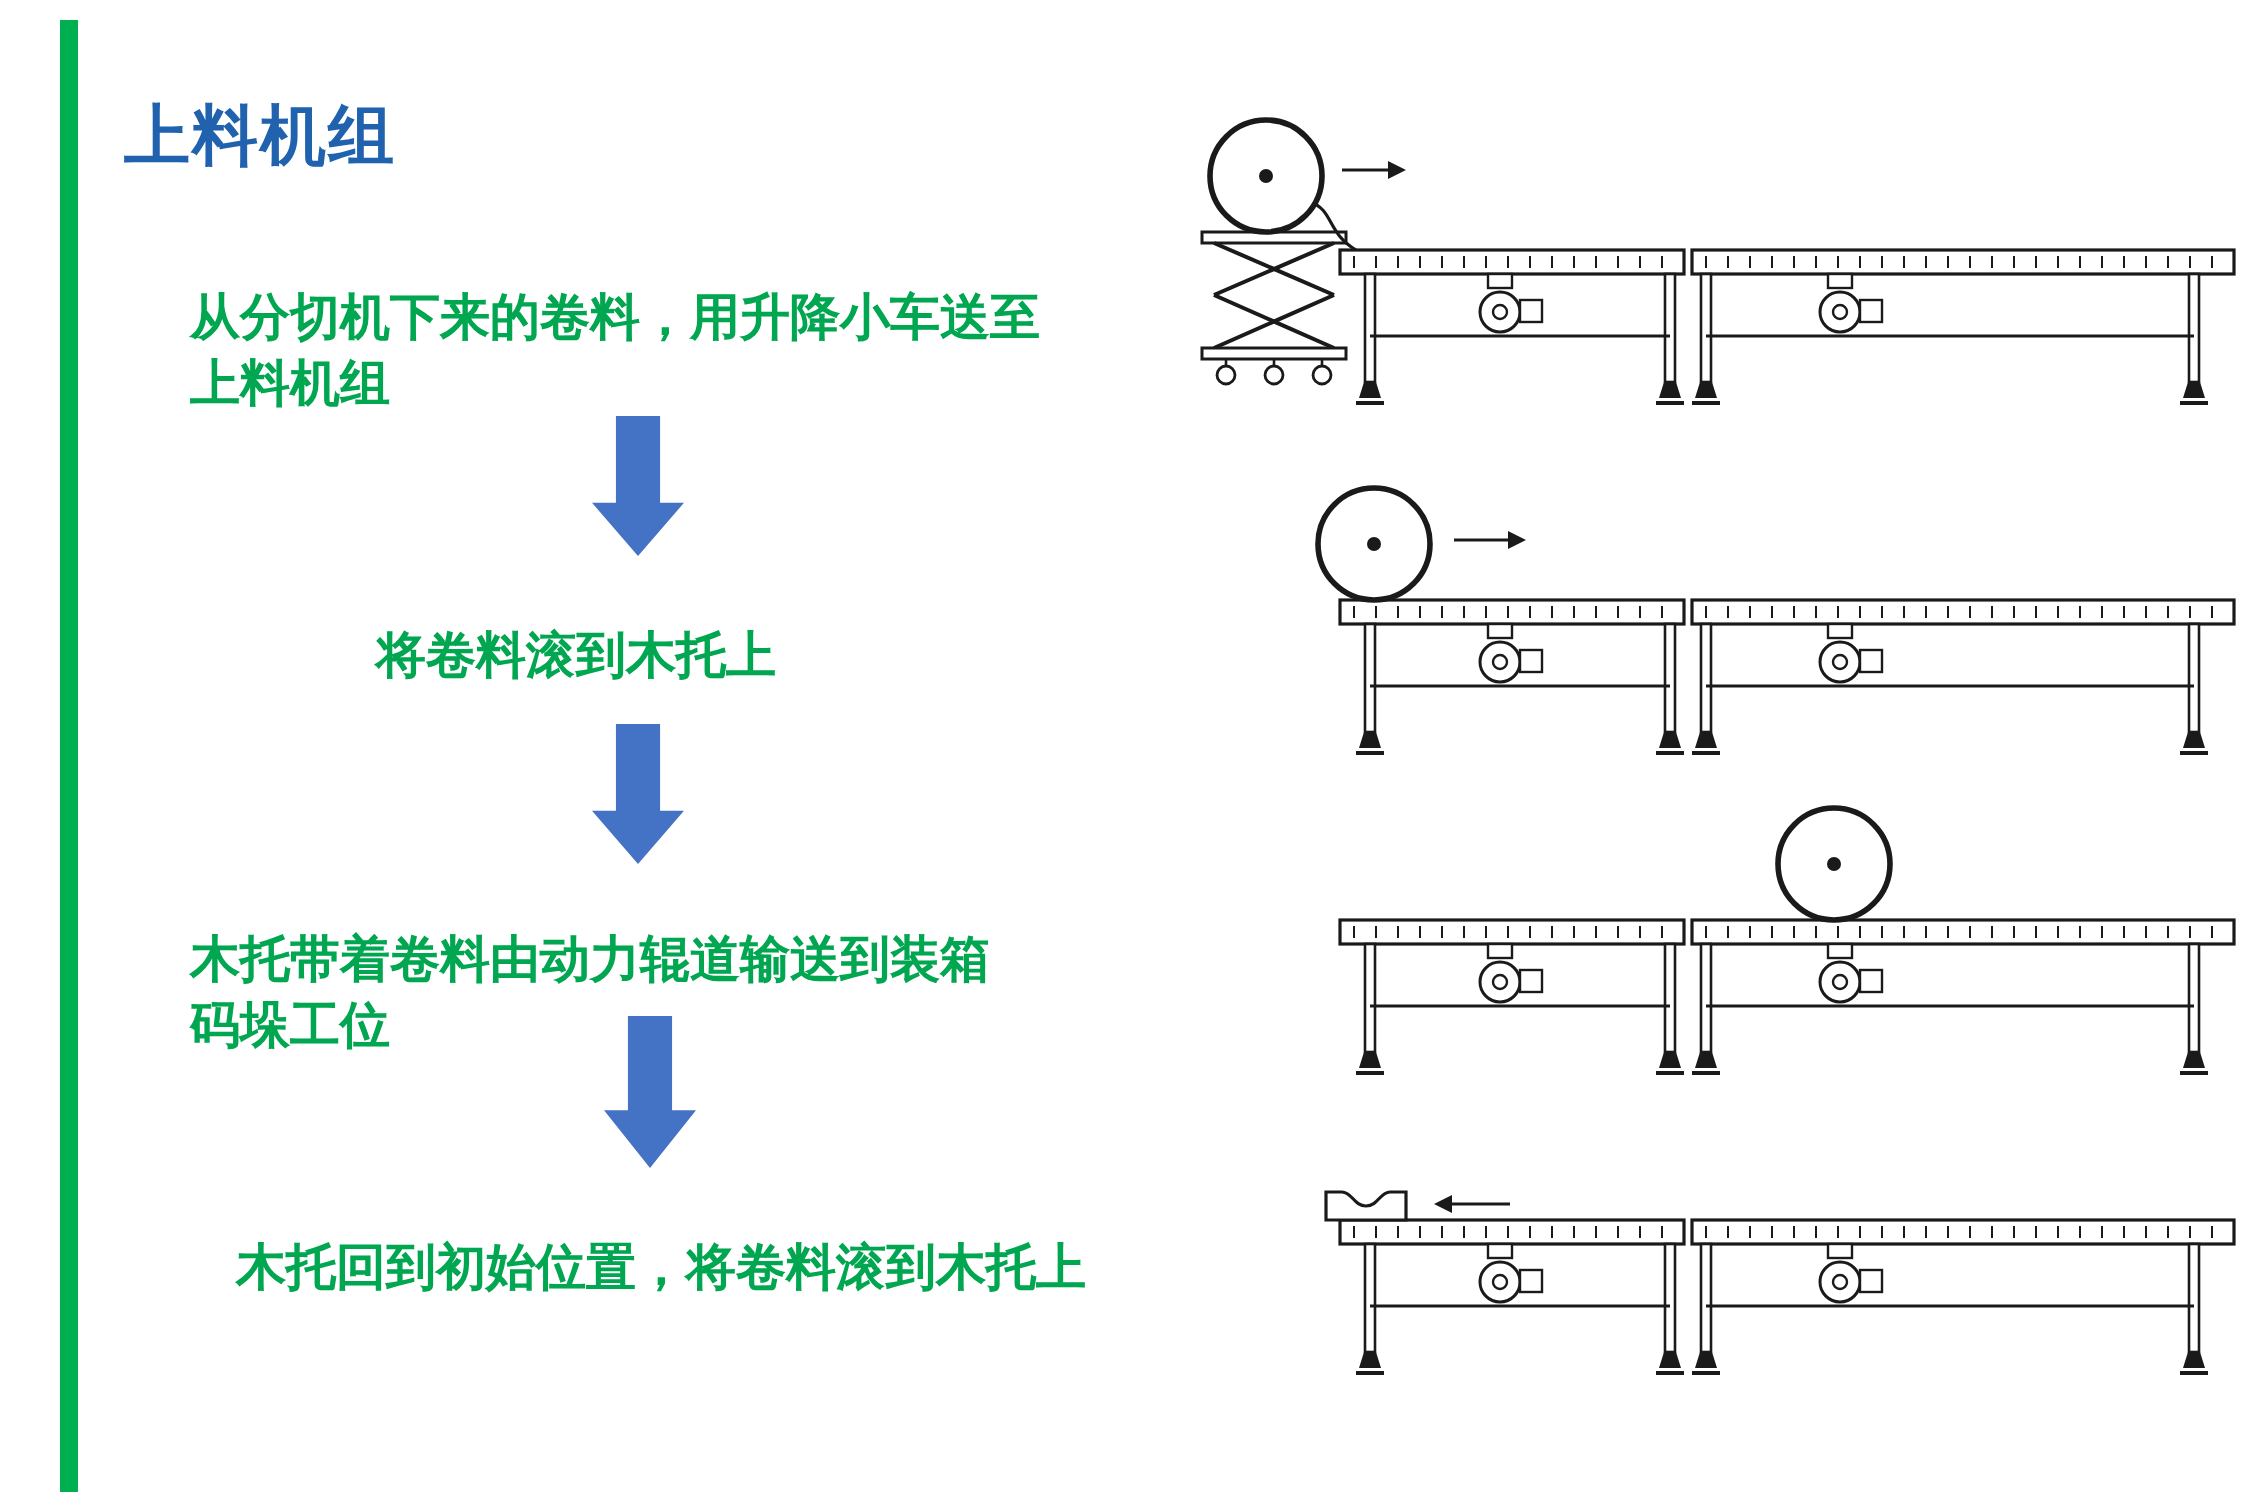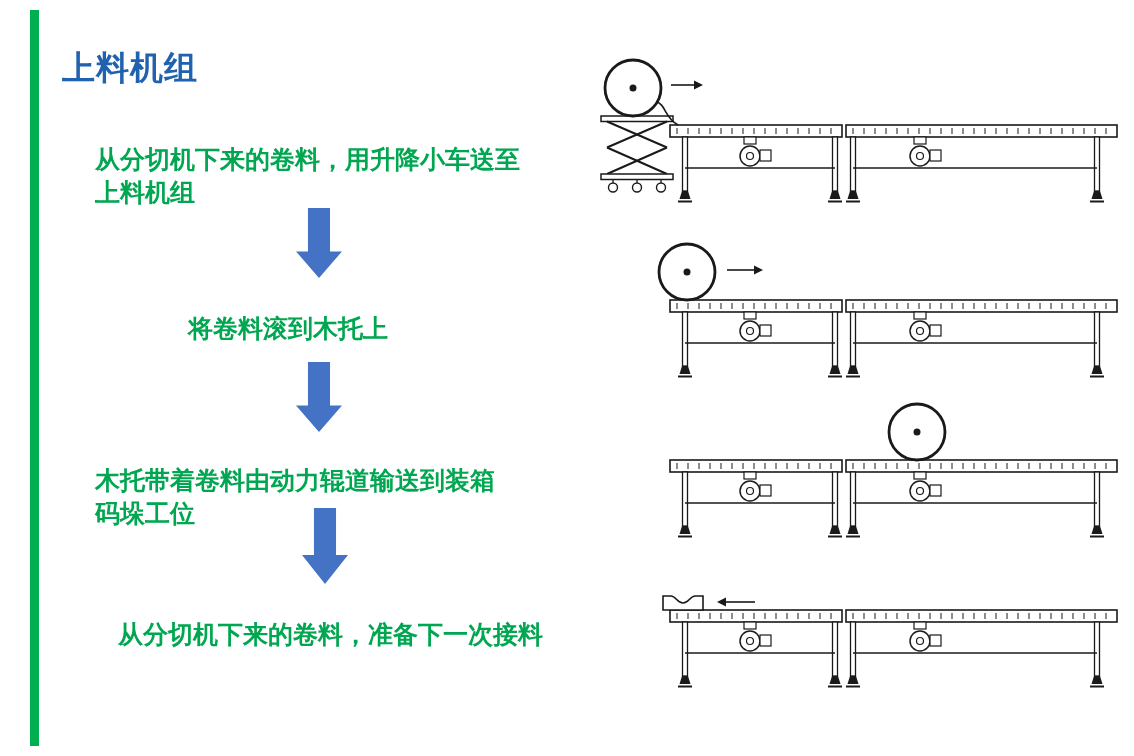--- a/index.html
+++ b/index.html
@@ -35,21 +35,21 @@
 上料机组</div>
 <div class="flow-arrow" id="arrow1"></div>
 
 <div class="step" id="step2">将卷料滚到木托上</div>
 <div class="flow-arrow" id="arrow2"></div>
 
 <div class="step" id="step3">木托带着卷料由动力辊道输送到装箱
 码垛工位</div>
 <div class="flow-arrow" id="arrow3"></div>
 
-<div class="step" id="step4">从分切机下来的卷料，准备下一次接料</div>
+<div class="step" id="step4">木托回到初始位置，将卷料滚到木托上</div>
 
 <div class="scene" id="scene1">
     <svg viewBox="0 0 540 160">
       <rect x="85" y="70" width="172" height="12" fill="#fff" stroke="#1a1a1a" stroke-width="1.6"></rect>
       <rect x="261" y="70" width="271" height="12" fill="#fff" stroke="#1a1a1a" stroke-width="1.6"></rect>
       <line x1="92" y1="73" x2="92" y2="79" stroke="#1a1a1a" stroke-width="1"></line>
       <line x1="103" y1="73" x2="103" y2="79" stroke="#1a1a1a" stroke-width="1"></line>
       <line x1="114" y1="73" x2="114" y2="79" stroke="#1a1a1a" stroke-width="1"></line>
       <line x1="125" y1="73" x2="125" y2="79" stroke="#1a1a1a" stroke-width="1"></line>
       <line x1="136" y1="73" x2="136" y2="79" stroke="#1a1a1a" stroke-width="1"></line>

